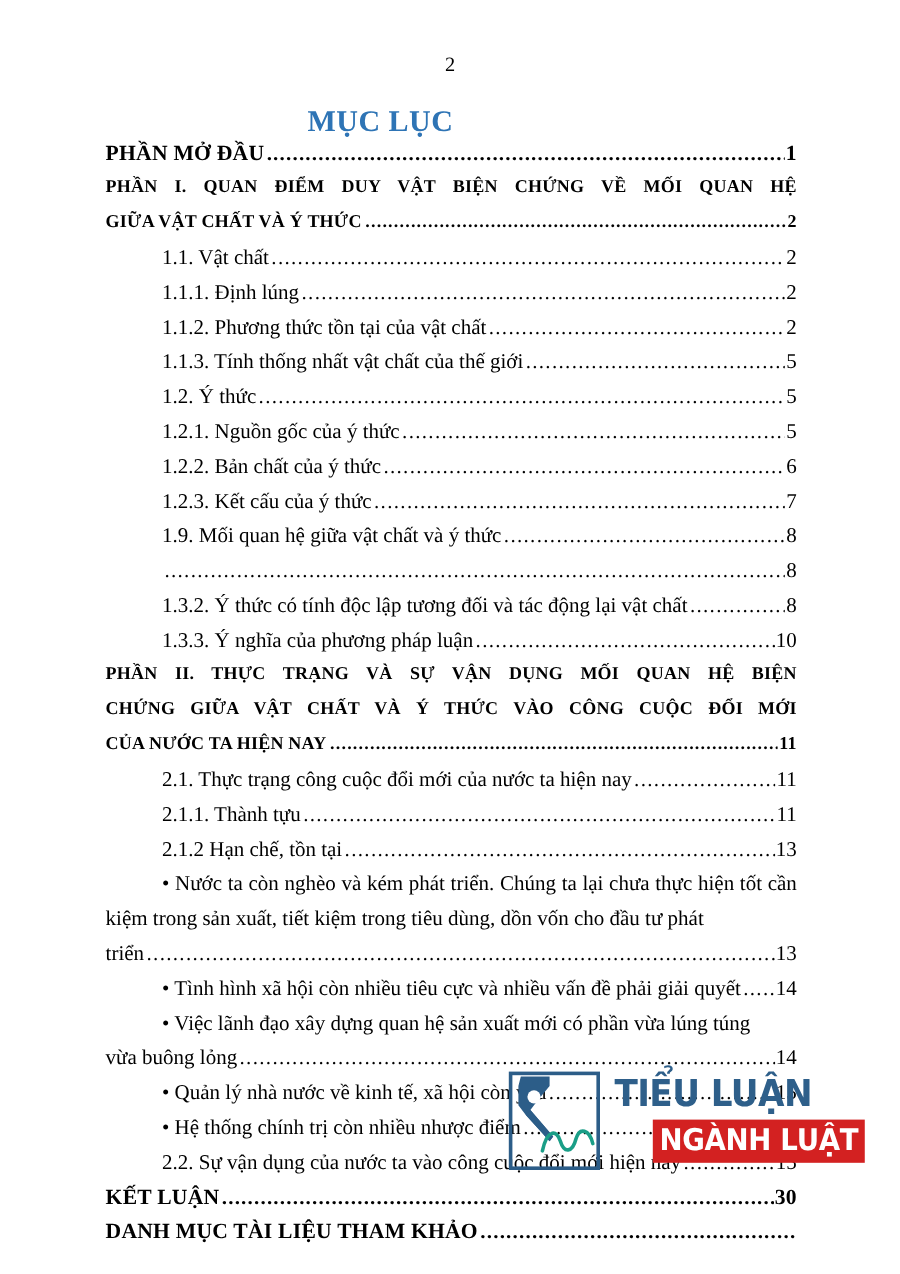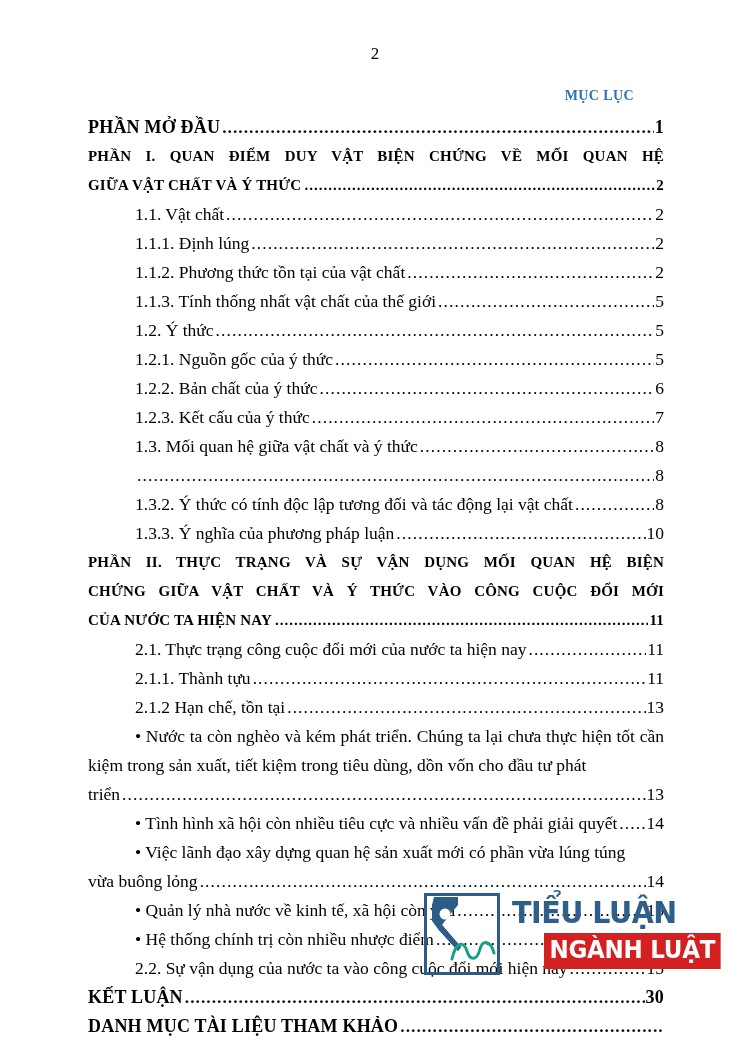--- a/index.html
+++ b/index.html
@@ -32,22 +32,22 @@
     text-align: center;
     font-size: 17px;
     line-height: 20px;
   }
 
   .doc-title {
     position: absolute;
     top: 88px;
     left: 0;
     width: 634px;
-    text-align: right;
-    font-size: 14px;
+    text-align: center;
+    font-size: 25px;
     font-weight: bold;
     letter-spacing: 0.4px;
   }
 
   .toc {
     position: absolute;
     left: 88px;
     top: 113px;
     width: 576px;
   }
@@ -265,21 +265,21 @@
         <span class="label">1.2.2. Bản chất của ý thức</span>
         <span class="leader">................................................................................................................................................................</span>
         <span class="pg">6</span>
       </div>
       <div class="row lvl1">
         <span class="label">1.2.3. Kết cấu của ý thức</span>
         <span class="leader">................................................................................................................................................................</span>
         <span class="pg">7</span>
       </div>
       <div class="row lvl1">
-        <span class="label">1.3. Mối quan hệ giữa vật chất và ý thức</span>
+        <span class="label">1.9. Mối quan hệ giữa vật chất và ý thức</span>
         <span class="leader">................................................................................................................................................................</span>
         <span class="pg">8</span>
       </div>
       <div class="row lvl1">
         <span class="leader">................................................................................................................................................................</span>
         <span class="pg">8</span>
       </div>
       <div class="row lvl1">
         <span class="label">1.3.2. Ý thức có tính độc lập tương đối và tác động lại vật chất</span>
         <span class="leader">................................................................................................................................................................</span>

